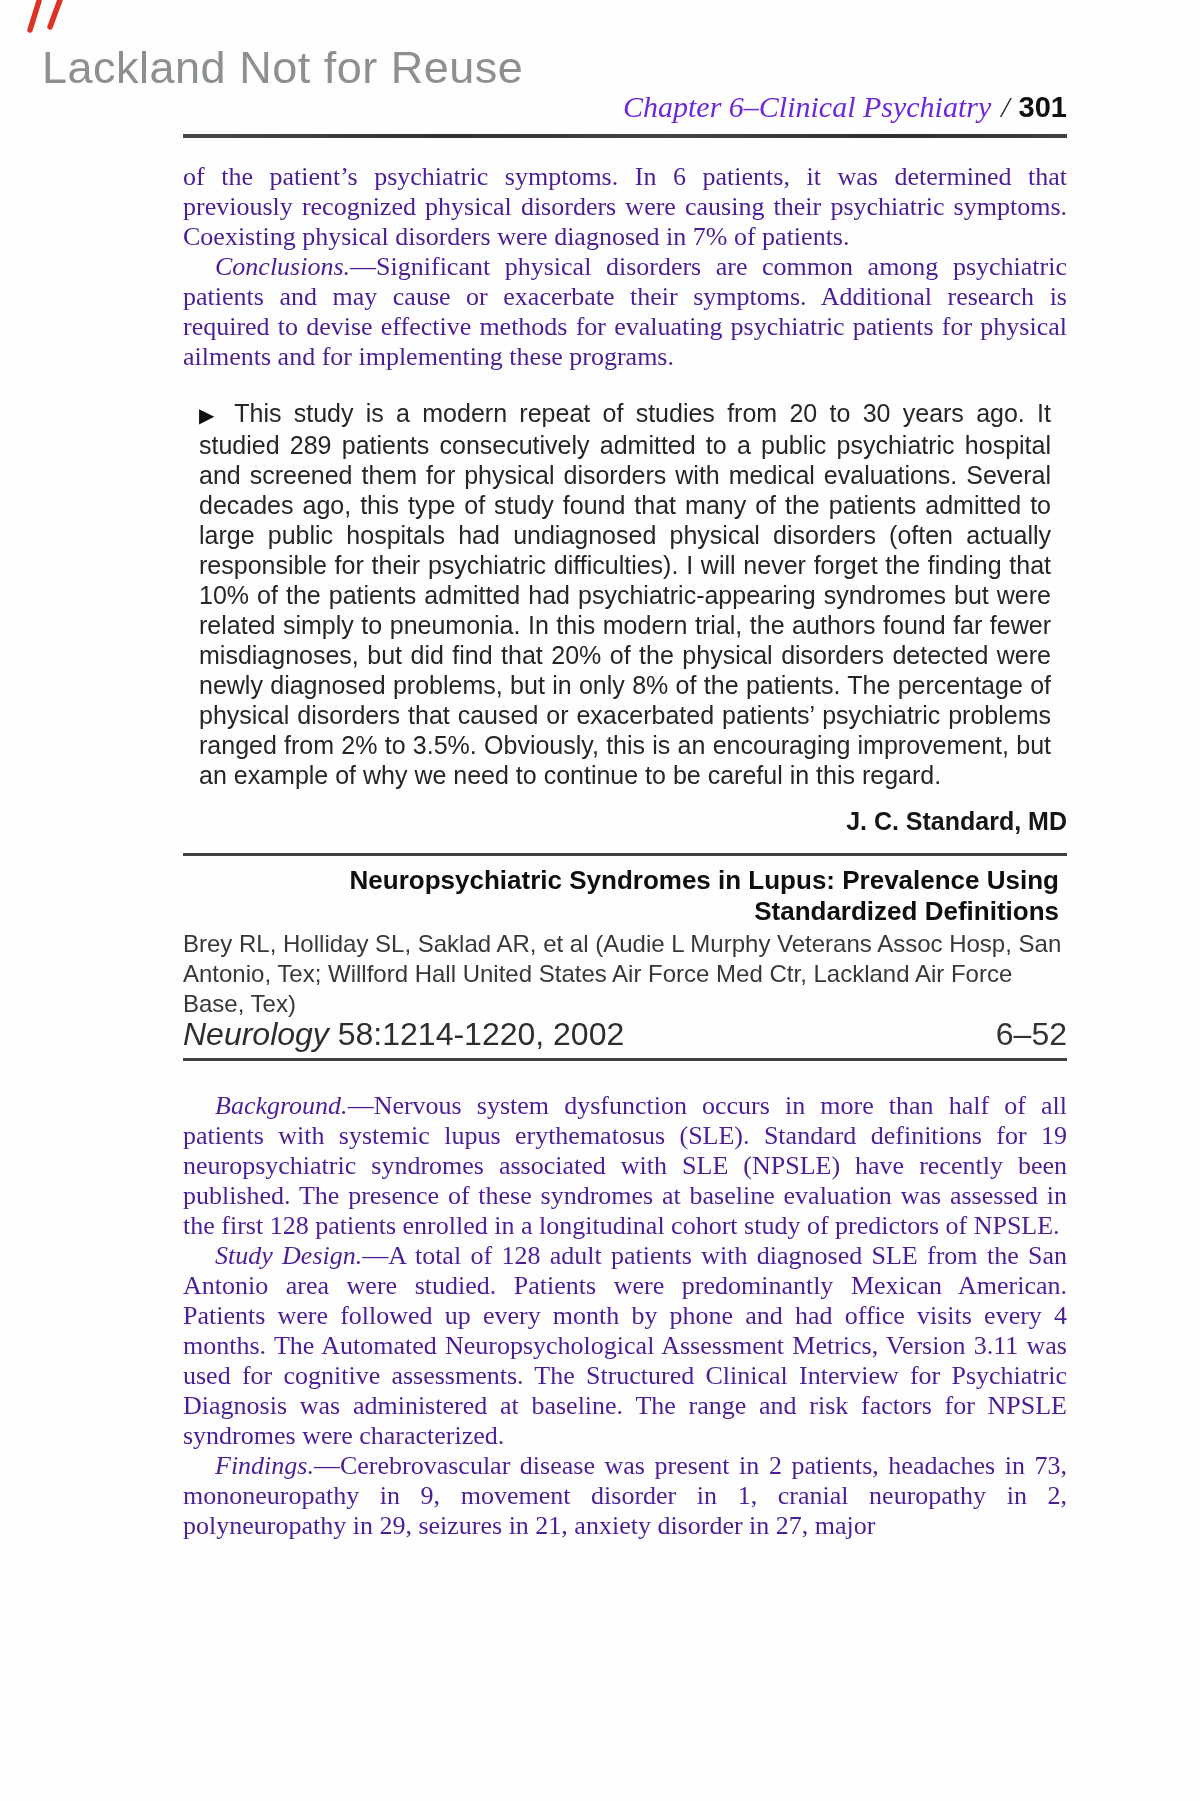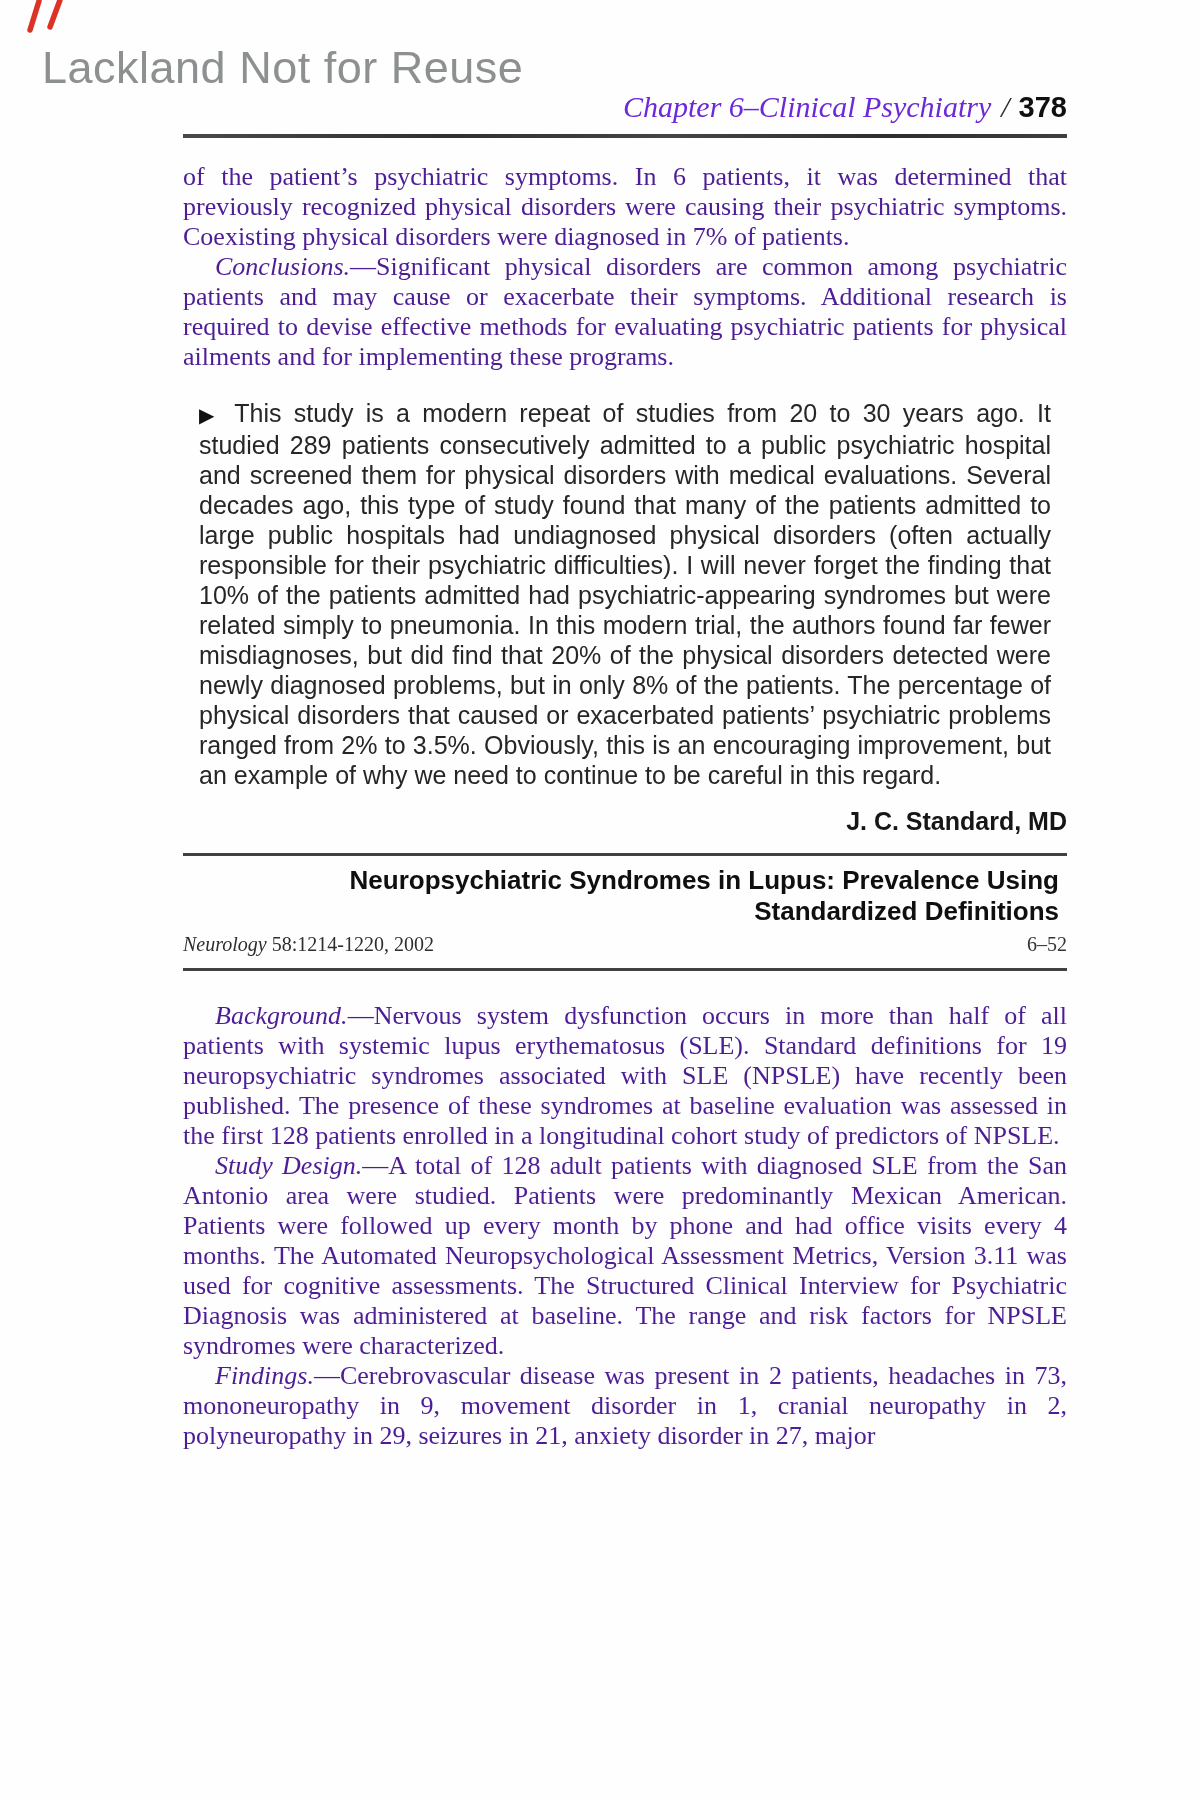--- a/index.html
+++ b/index.html
@@ -90,22 +90,22 @@
   }
   .cite-authors {
     font-family: "Liberation Sans", "DejaVu Sans", sans-serif;
     font-size: 24px; line-height: 30px;
     color: #383838;
     margin: 2px 0 0 0;
     text-align: left;
   }
   .journal-row {
     display: flex; justify-content: space-between; align-items: flex-end;
-    font-family: Liberation Serif, serif;
-    font-size: 20px; line-height: 30px;
+    font-family: Liberation Sans, sans-serif;
+    font-size: 32px; line-height: 30px;
     color: #2e2e2e;
     margin: 0 0 9px 0;
   }
   .journal-row .jname { font-style: italic; }
   .journal-row .refnum { color: #333; }
 
   .abstract { margin-top: 30px; }
   .abstract p { margin: 0; }
 </style>
 </head>
@@ -116,37 +116,38 @@
   <svg class="red-marks" width="48" height="34" viewBox="0 0 48 34" aria-hidden="true">
     <path d="M15 1 L6 30" stroke="#dd3327" stroke-width="5.5" stroke-linecap="round" fill="none"></path>
     <path d="M36 0 L26 27" stroke="#dd3327" stroke-width="5.5" stroke-linecap="round" fill="none"></path>
   </svg>
 
   <div class="watermark">Lackland Not for Reuse</div>
 
   <div class="column">
 
     <div class="running-head">
-      <span class="chap">Chapter 6–Clinical Psychiatry</span><span class="sep">/</span><span class="folio">378</span>
+      <span class="chap">Chapter 6–Clinical Psychiatry</span><span class="sep">/</span><span class="folio">301</span>
     </div>
 
     <div class="rule-head"></div>
 
     <p class="serif cont"><span>of the patient’s psychiatric symptoms. In 6 patients, it was determined that previously recognized physical disorders were causing their psychiatric symptoms. Coexisting physical disorders were diagnosed in 7% of patients.</span></p>
 
     <p class="serif lead"><span class="ital">Conclusions.</span><span>—Significant physical disorders are common among psychiatric patients and may cause or exacerbate their symptoms. Additional research is required to devise effective methods for evaluating psychiatric patients for physical ailments and for implementing these programs.</span></p>
 
     <div class="commentary">
       <p class="sans-par"><span class="marker">▶</span> <span>This study is a modern repeat of studies from 20 to 30 years ago. It studied 289 patients consecutively admitted to a public psychiatric hospital and screened them for physical disorders with medical evaluations. Several decades ago, this type of study found that many of the patients admitted to large public hospitals had undiagnosed physical disorders (often actually responsible for their psychiatric difficulties). I will never forget the finding that 10% of the patients admitted had psychiatric-appearing syndromes but were related simply to pneumonia. In this modern trial, the authors found far fewer misdiagnoses, but did find that 20% of the physical disorders detected were newly diagnosed problems, but in only 8% of the patients. The percentage of physical disorders that caused or exacerbated patients’ psychiatric problems ranged from 2% to 3.5%. Obviously, this is an encouraging improvement, but an example of why we need to continue to be careful in this regard.</span></p>
       <p class="signature">J. C. Standard, MD</p>
     </div>
 
     <div class="citation">
       <div class="rule-cite"></div>
       <h2 class="cite-title">Neuropsychiatric Syndromes in Lupus: Prevalence Using Standardized Definitions</h2>
+      <p class="cite-authors">Brey RL, Holliday SL, Saklad AR, et al (Audie L Murphy Veterans Assoc Hosp, San Antonio, Tex; Willford Hall United States Air Force Med Ctr, Lackland Air Force Base, Tex)</p>
       <div class="journal-row">
         <span><span class="jname">Neurology</span><span> 58:1214-1220, 2002</span></span>
         <span class="refnum">6–52</span>
       </div>
       <div class="rule-cite"></div>
     </div>
 
     <div class="abstract">
       <p class="serif lead"><span class="ital">Background.</span><span>—Nervous system dysfunction occurs in more than half of all patients with systemic lupus erythematosus (SLE). Standard definitions for 19 neuropsychiatric syndromes associated with SLE (NPSLE) have recently been published. The presence of these syndromes at baseline evaluation was assessed in the first 128 patients enrolled in a longitudinal cohort study of predictors of NPSLE.</span></p>
       <p class="serif lead"><span class="ital">Study Design.</span><span>—A total of 128 adult patients with diagnosed SLE from the San Antonio area were studied. Patients were predominantly Mexican American. Patients were followed up every month by phone and had office visits every 4 months. The Automated Neuropsychological Assessment Metrics, Version 3.11 was used for cognitive assessments. The Structured Clinical Interview for Psychiatric Diagnosis was administered at baseline. The range and risk factors for NPSLE syndromes were characterized.</span></p>

